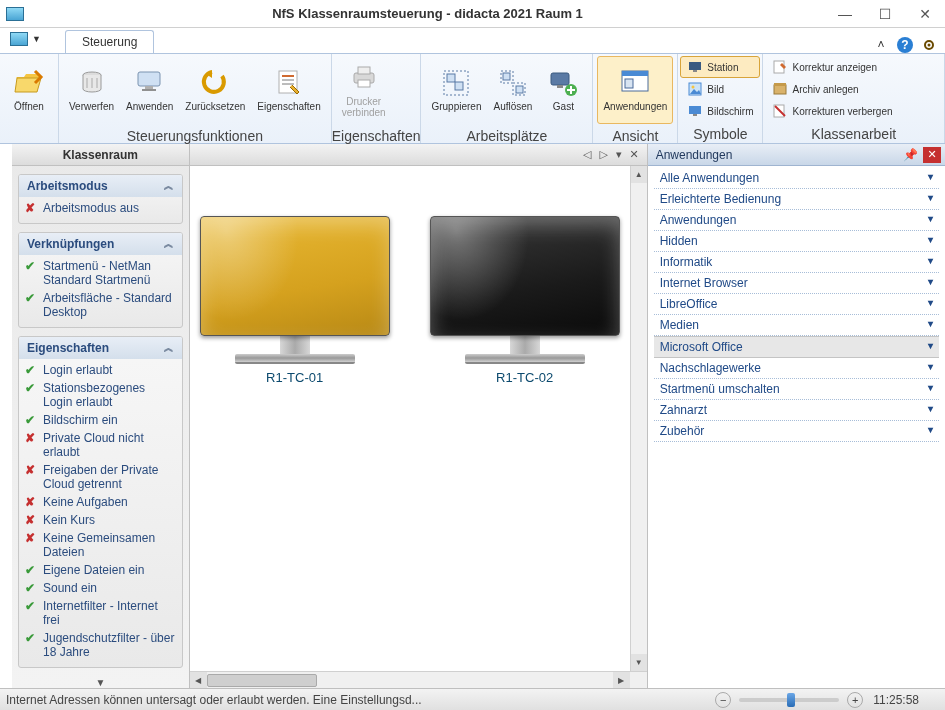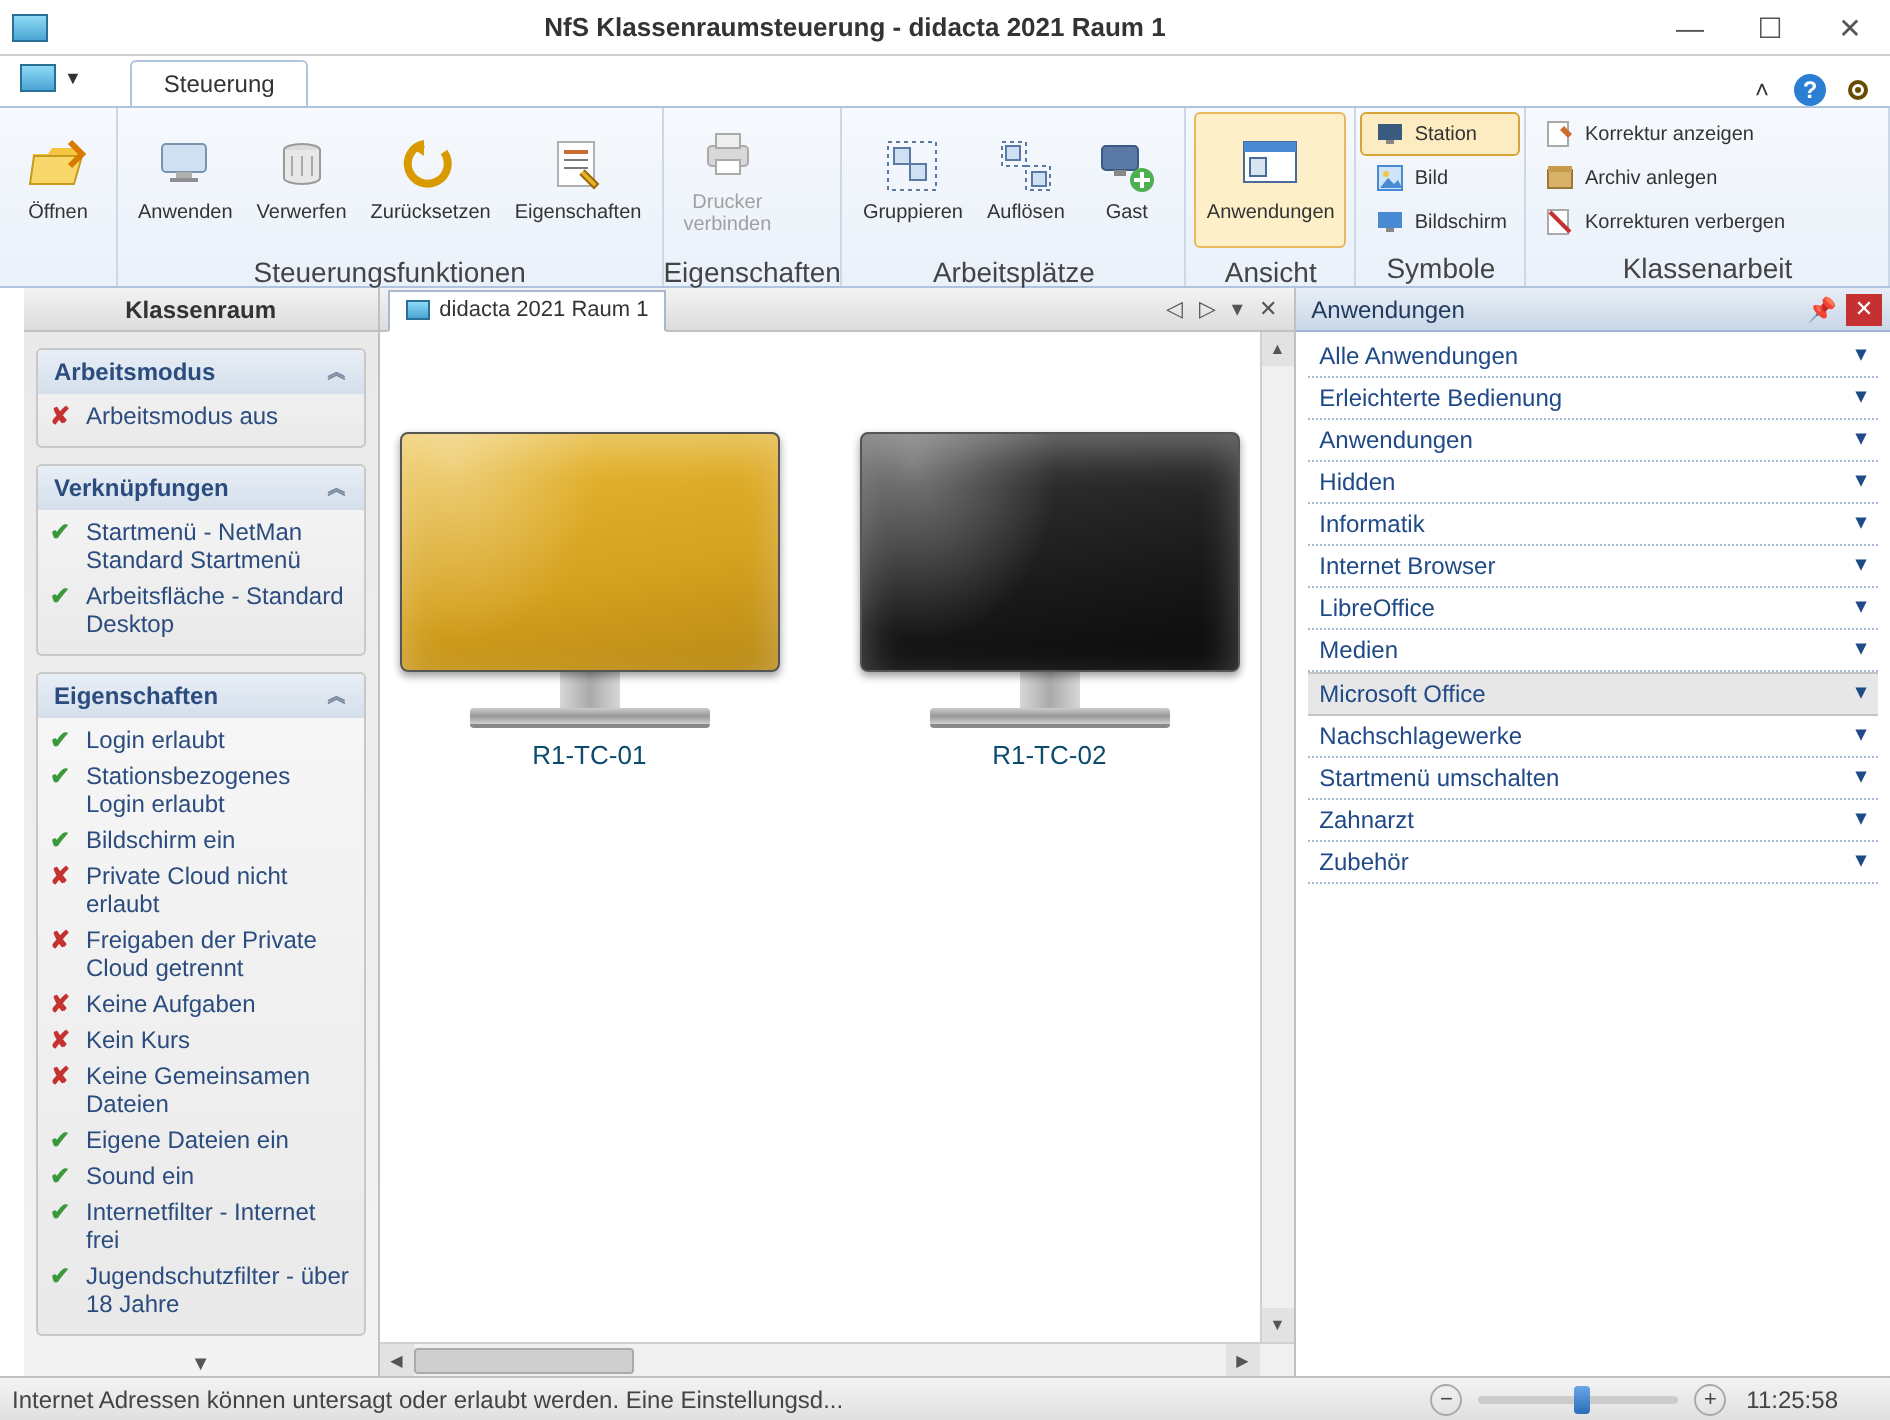--- a/index.html
+++ b/index.html
@@ -148,38 +148,38 @@
       </div>
     </div>
     <div class="glabel">&nbsp;</div>
   </div>
 
   <div class="rgroup">
     <div class="buttons">
       <div class="rbtn">
         <div class="icn">
             <svg width="30" height="30">
-              <rect x="3" y="4" width="22" height="14" rx="2" fill="#cfe0f3" stroke="#7a93b0"></rect>
-              <rect x="10" y="18" width="8" height="3" fill="#b0b0b0"></rect>
-              <rect x="7" y="21" width="14" height="2" fill="#909090"></rect>
-            </svg>
-          </div>
-        <div class="lbl">Anwenden</div>
-      </div>
-      <div class="rbtn">
-        <div class="icn">
-            <svg width="30" height="30">
               <ellipse cx="15" cy="7" rx="9" ry="3" fill="#dcdcdc" stroke="#9a9a9a"></ellipse>
               <path d="M6 7v14a9 3 0 0 0 18 0V7" fill="#e8e8e8" stroke="#9a9a9a"></path>
               <line x1="10" y1="10" x2="10" y2="20" stroke="#aaa"></line>
               <line x1="15" y1="10" x2="15" y2="20" stroke="#aaa"></line>
               <line x1="20" y1="10" x2="20" y2="20" stroke="#aaa"></line>
             </svg>
           </div>
         <div class="lbl">Verwerfen</div>
+      </div>
+      <div class="rbtn">
+        <div class="icn">
+            <svg width="30" height="30">
+              <rect x="3" y="4" width="22" height="14" rx="2" fill="#cfe0f3" stroke="#7a93b0"></rect>
+              <rect x="10" y="18" width="8" height="3" fill="#b0b0b0"></rect>
+              <rect x="7" y="21" width="14" height="2" fill="#909090"></rect>
+            </svg>
+          </div>
+        <div class="lbl">Anwenden</div>
       </div>
       <div class="rbtn">
         <div class="icn">
             <svg width="30" height="30">
               <path d="M22 8a10 10 0 1 1-10-4" fill="none" stroke="#d99a00" stroke-width="4"></path>
               <path d="M6 6l6-4v8z" fill="#d99a00"></path>
             </svg>
           </div>
         <div class="lbl">Zurücksetzen</div>
       </div>
@@ -426,24 +426,20 @@
               <span class="txt">Jugendschutzfilter - über 18 Jahre</span>
             </li>
           </ul>
       </div>
       <div class="left-scroll-btn">▼</div>
     </div>
   </div>
 
   <div class="center">
     <div class="tabbar">
-      <div class="doctab">
-        <div class="ticn"></div>
-        <span>didacta 2021 Raum 1</span>
-      </div>
       <div class="nav">
         <span>◁</span>
         <span>▷</span>
         <span>▾</span>
         <span>✕</span>
       </div>
     </div>
     <div class="canvas">
       <div class="stations" id="stations">
           <div class="station">

